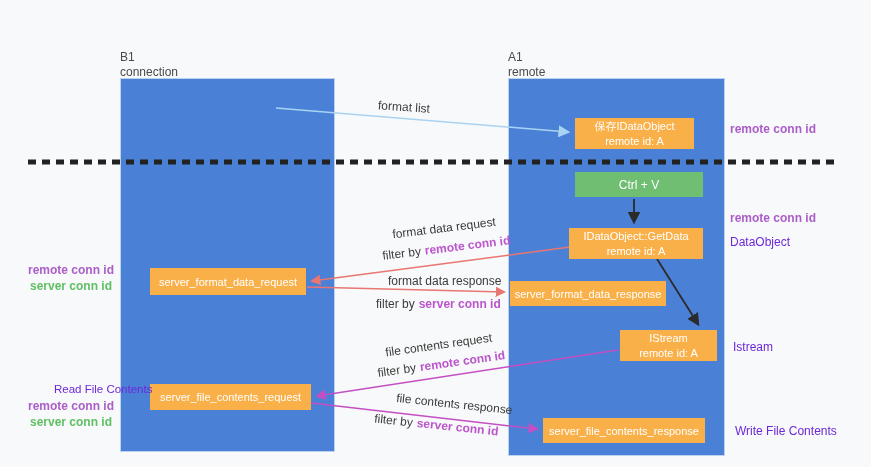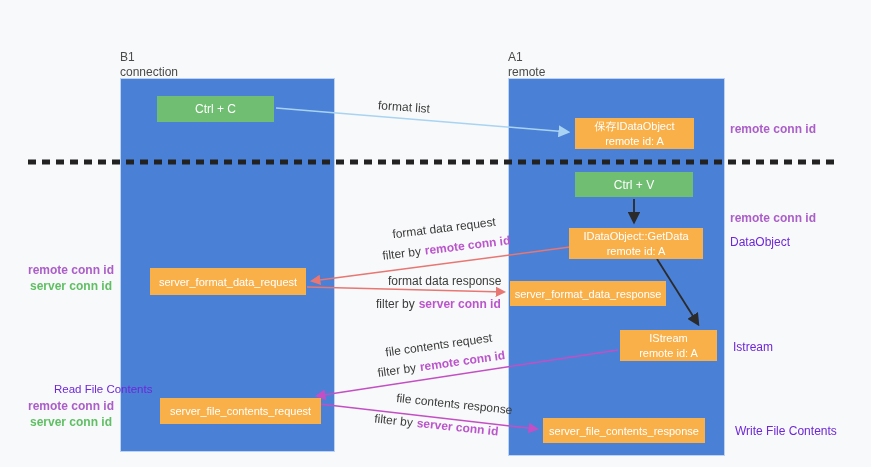--- a/index.html
+++ b/index.html
@@ -60,45 +60,42 @@
     <line x1="28" y1="162" x2="836" y2="162" stroke="#222" stroke-width="5" stroke-dasharray="8 6"></line>
     <line x1="276" y1="108" x2="568" y2="132" stroke="#a9d3f2" stroke-width="1.5" marker-end="url(#mk-blue)"></line>
     <line x1="634" y1="199" x2="634" y2="222" stroke="#2b2b2b" stroke-width="1.8" marker-end="url(#mk-black)"></line>
     <line x1="570" y1="247" x2="312" y2="281" stroke="#e87672" stroke-width="1.5" marker-end="url(#mk-red)"></line>
     <line x1="307" y1="287" x2="504" y2="292" stroke="#e87672" stroke-width="1.5" marker-end="url(#mk-red)"></line>
     <line x1="657" y1="259" x2="698" y2="324" stroke="#2b2b2b" stroke-width="1.8" marker-end="url(#mk-black)"></line>
     <line x1="618" y1="350" x2="317" y2="396" stroke="#c44fc4" stroke-width="1.5" marker-end="url(#mk-magenta)"></line>
     <line x1="311" y1="403" x2="537" y2="429" stroke="#c44fc4" stroke-width="1.5" marker-end="url(#mk-magenta)"></line>
   </svg>
 
-  <div class="box green" style="left:157px;top:96px;width:117px;height:26px;">
-    <span>Ctrl + C</span>
-  </div>
   <div class="box orange two-line" style="left:575px;top:118px;width:119px;height:31px;">
     <div>保存IDataObject</div>
     <div>remote id: A</div>
   </div>
-  <div class="box green" style="left:575px;top:172px;width:118px;height:25px;">
+  <div class="box green" style="left:575px;top:172px;width:128px;height:25px;">
     <span>Ctrl + V</span>
   </div>
   <div class="box orange two-line" style="left:569px;top:228px;width:134px;height:31px;">
     <div>IDataObject::GetData</div>
     <div>remote id: A</div>
   </div>
   <div class="box orange" style="left:150px;top:268px;width:156px;height:27px;">
     <span>server_format_data_request</span>
   </div>
   <div class="box orange" style="left:510px;top:281px;width:156px;height:25px;">
     <span>server_format_data_response</span>
   </div>
   <div class="box orange two-line" style="left:620px;top:330px;width:97px;height:31px;">
     <div>IStream</div>
     <div>remote id: A</div>
   </div>
-  <div class="box orange" style="left:150px;top:398px;width:161px;height:26px;margin-left:10px;">
+  <div class="box orange" style="left:150px;top:384px;width:161px;height:26px;">
     <span>server_file_contents_request</span>
   </div>
   <div class="box orange" style="left:543px;top:418px;width:162px;height:25px;">
     <span>server_file_contents_response</span>
   </div>
 
   <div class="lbl bold-purple" style="left:730px;top:122px;">remote conn id</div>
   <div class="lbl bold-purple" style="left:730px;top:211px;">remote conn id</div>
   <div class="lbl" style="left:730px;top:235px;">DataObject</div>
   <div class="lbl" style="left:733px;top:340px;">Istream</div>

